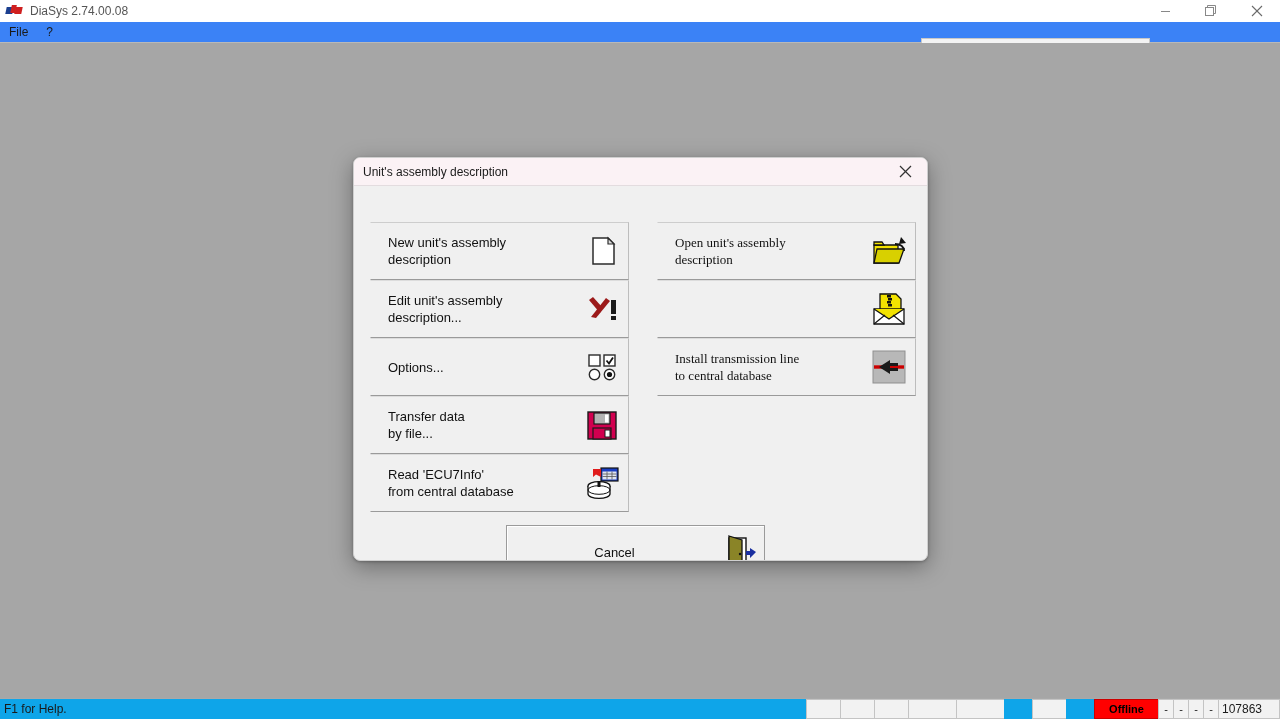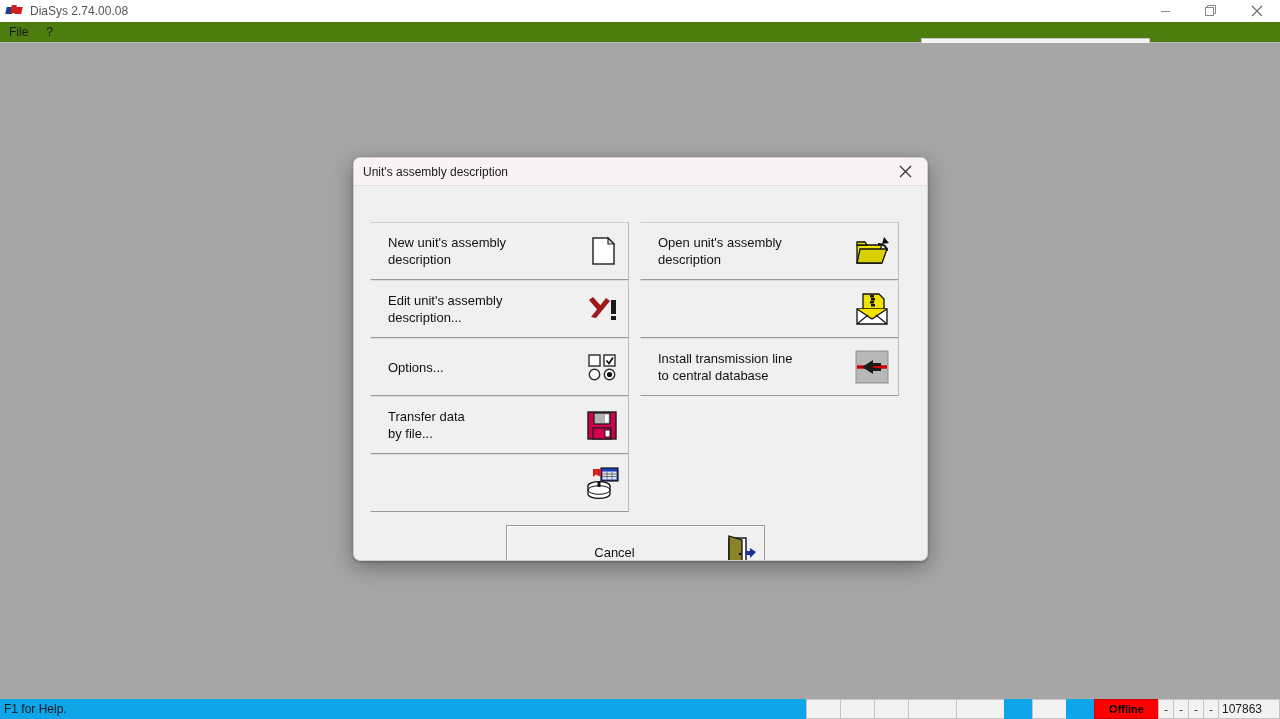--- a/index.html
+++ b/index.html
@@ -67,21 +67,21 @@
     display: flex; align-items: center; justify-content: center;
     color: #888888;
   }
   .win-btn svg { display: block; }
 
   
   #menu-bar {
     position: absolute;
     left: 0; top: 22px;
     width: 1280px; height: 21px;
-    background: #4d7c0f;
+    background: #3b82f6;
     display: flex;
     align-items: center;
     border-bottom: 1px solid #b9b9b9;
     box-sizing: border-box;
   }
   .menu-item {
     font-size: 12px;
     color: #1a1a1a;
     padding: 0 9px;
     line-height: 20px;
@@ -145,21 +145,21 @@
     height: 376px;
   }
 
   
   .col {
     position: absolute;
     top: 36px;
     width: 259px;
   }
   #col-left  { left: 16px; }
-  #col-right { left: 286px; }
+  #col-right { left: 303px; font-family: Liberation Serif, serif; }
 
   .cmd-btn {
     position: relative;
     height: 58px;
     background: #f0f0f0;
     border-top: 1px solid #dcdcdc;
     border-bottom: 1px solid #9a9a9a;
     border-left: 1px solid #f0f0f0;
     border-right: 1px solid #bdbdbd;
     box-sizing: border-box;
@@ -362,20 +362,22 @@
               <rect x="4" y="5" width="28" height="27" fill="#d1004f" stroke="#1a1a1a" stroke-width="1.4"></rect>
               <rect x="10" y="6" width="16" height="11" fill="#b3b3b3" stroke="#1a1a1a" stroke-width="1.2"></rect>
               <rect x="21" y="7.5" width="3.5" height="8" fill="#ffffff"></rect>
               <rect x="9" y="21" width="18" height="11" fill="#d1004f" stroke="#1a1a1a" stroke-width="1.2"></rect>
               <rect x="21" y="23" width="5" height="7" fill="#ffffff" stroke="#1a1a1a" stroke-width="1"></rect>
             </svg>
           </span>
         </div>
 
         <div class="cmd-btn">
+          <span class="cmd-label">Read 'ECU7Info'
+from central database</span>
           <span class="cmd-icon">
             <svg viewBox="0 0 36 36" width="36" height="36">
               <rect x="17" y="3" width="17" height="13" fill="#1a3fc4" stroke="#111111" stroke-width="1.2"></rect>
               <rect x="18.5" y="6.5" width="14" height="8" fill="#dfe4ef"></rect>
               <line x1="18.5" y1="9" x2="32.5" y2="9" stroke="#555" stroke-width="0.8"></line>
               <line x1="18.5" y1="11.5" x2="32.5" y2="11.5" stroke="#555" stroke-width="0.8"></line>
               <line x1="23" y1="6.5" x2="23" y2="14.5" stroke="#555" stroke-width="0.8"></line>
               <line x1="28" y1="6.5" x2="28" y2="14.5" stroke="#555" stroke-width="0.8"></line>
               <polygon points="9,4 17,4 17,12 12,9.5 9,12" fill="#e01b1b"></polygon>
               <ellipse cx="15" cy="21" rx="11" ry="4.3" fill="#ffffff" stroke="#111111" stroke-width="1.3"></ellipse>

